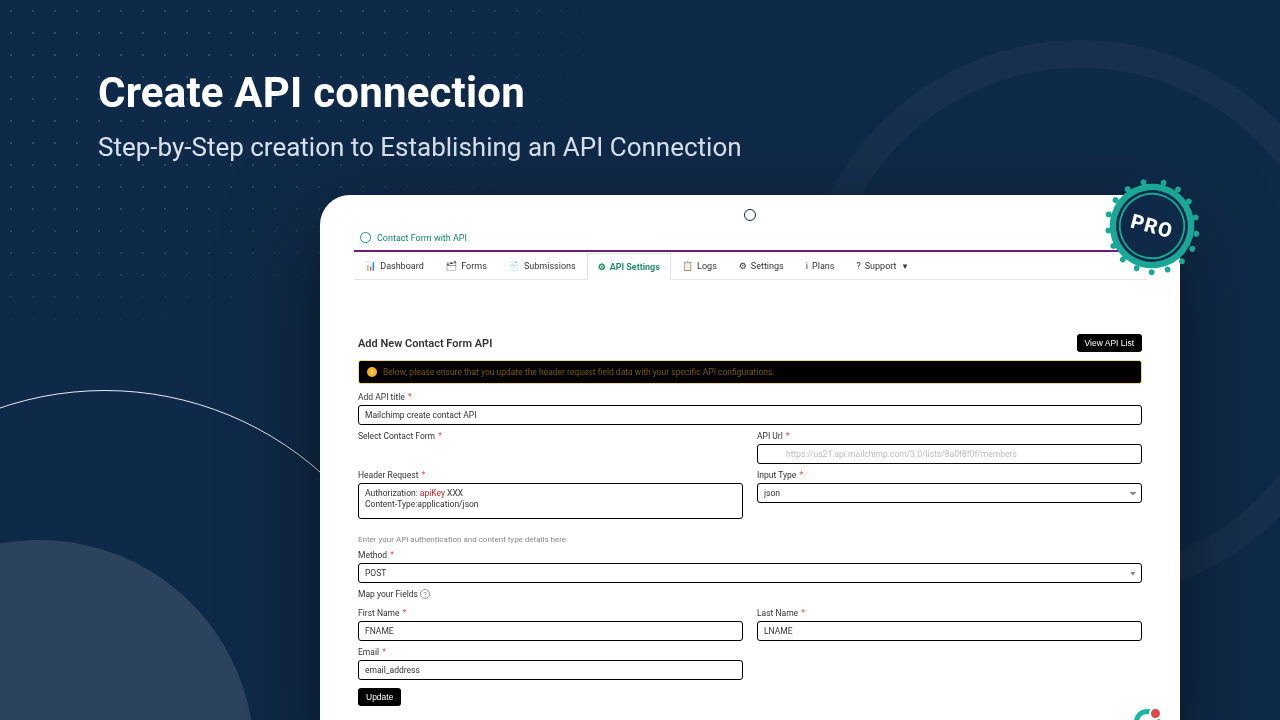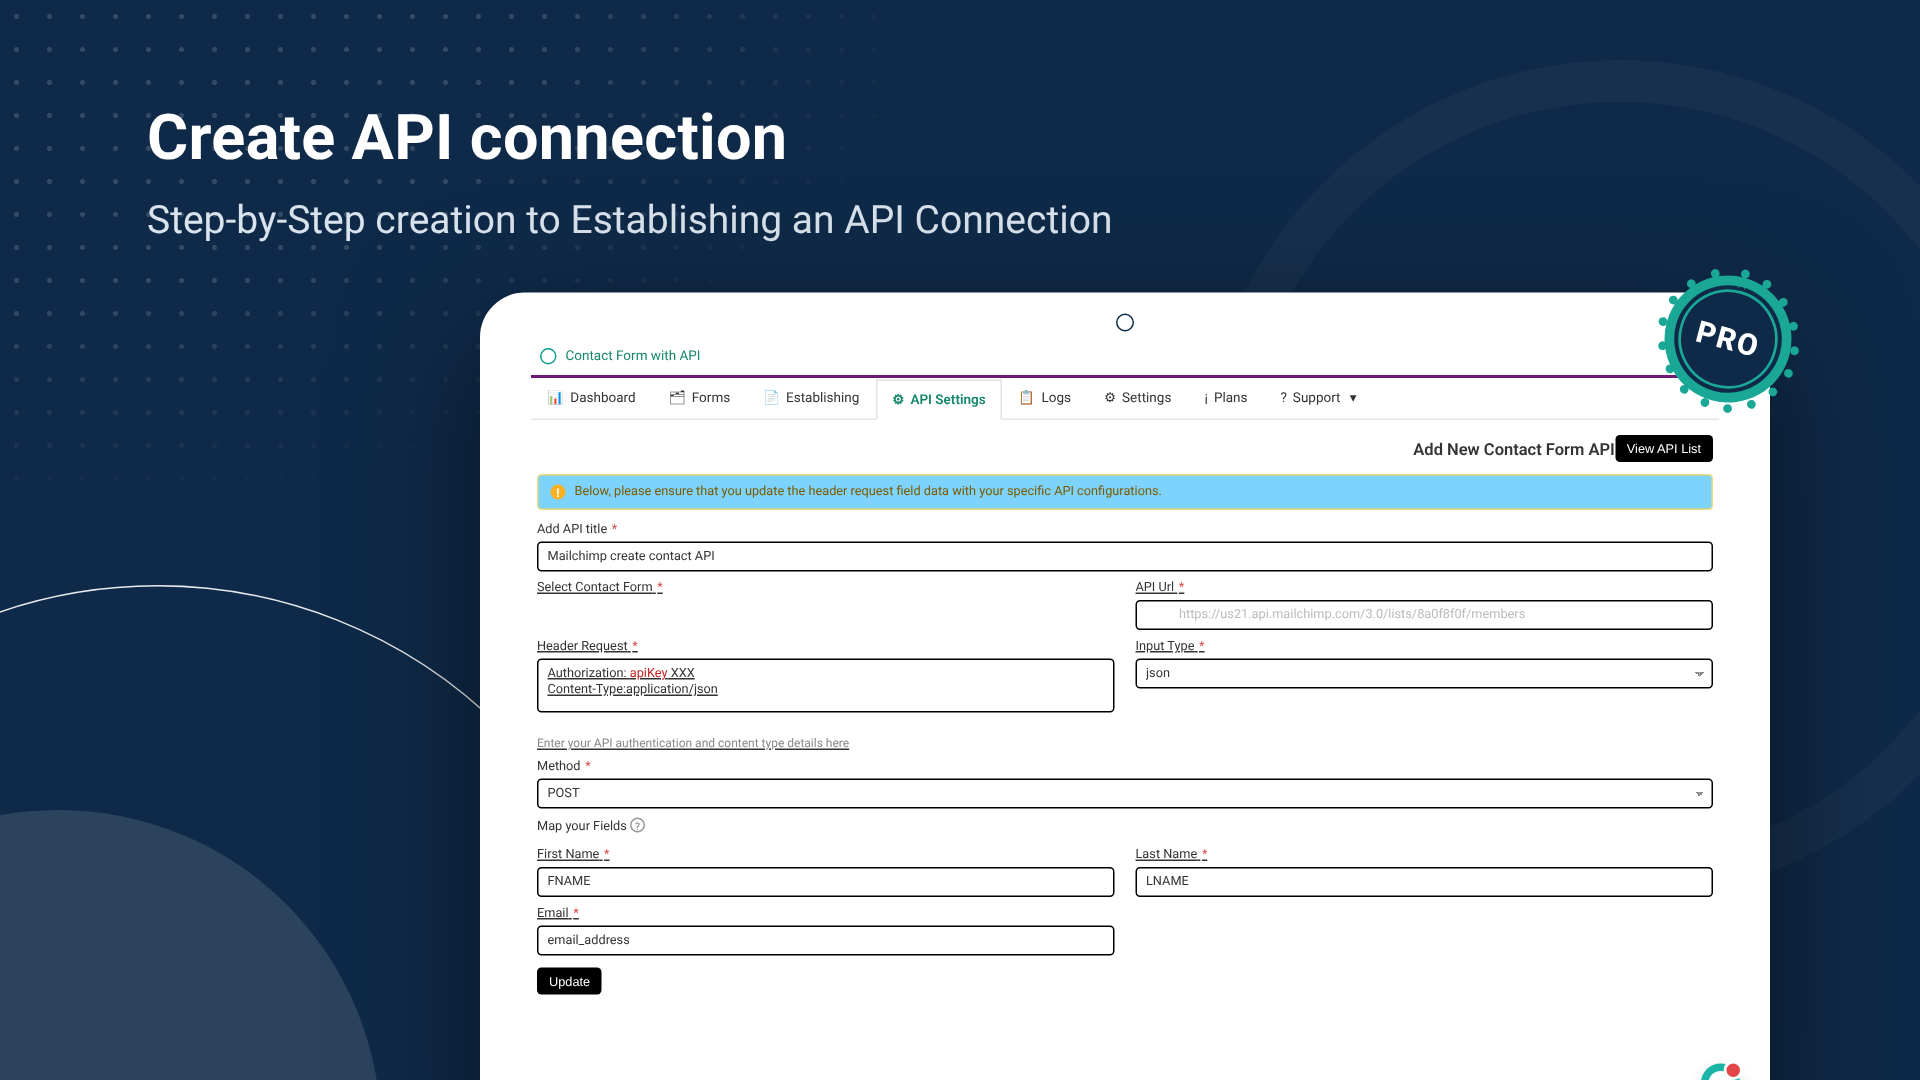--- a/index.html
+++ b/index.html
@@ -87,46 +87,47 @@
   .tab.active{
     color:#14876a; border:1px solid #e2e2e2; border-bottom-color:#fff;
     background:#fff; position:relative; top:1px; font-weight:600;
   }
   .tab .ic{font-size:9px;}
 
   .page{
     padding:10px 4px 0;
   }
   .page-head{
-    display:flex; align-items:center; justify-content:flex-end;
+    display:flex; align-items:center; justify-content:space-between;
     margin-bottom:8px;
+    margin-top:44px;
   }
   .page-head h2{font-size:11px; font-weight:600; color:#333;}
   .btn-green{
     background:#000000; color:#fff; border:none; padding:4px 8px;
     border-radius:3px; font-size:8.5px; cursor:pointer;
   }
   .alert{
-    background:#7dd3fc; border:1px solid #f0d97d; padding:6px 8px;
+    background:#000000; border:1px solid #f0d97d; padding:6px 8px;
     color:#7c5a00; font-size:8.5px; border-radius:3px; margin-bottom:8px;
     display:flex; align-items:center; gap:6px;
   }
   .alert .dot{width:10px;height:10px;border-radius:50%;background:#ffb020;flex-shrink:0; position:relative;}
   .alert .dot::after{content:"!";color:#fff;position:absolute;inset:0;display:flex;align-items:center;justify-content:center;font-size:8px;font-weight:700;}
 
   .field-lbl{font-size:8.5px; color:#333; margin:6px 0 3px; display:block;}
   .req{color:#d9534f; margin-left:1px;}
   .help{font-size:8px;color:#888;margin-top:16px;}
   .input, select, textarea{
     width:100%; border:1px solid #000000; padding:4px 6px; font-size:8.5px;
     border-radius:3px; background:#fff; color:#333; font-family:inherit;
   }
   select{appearance:none; background-image:linear-gradient(45deg,transparent 50%,#888 50%),linear-gradient(-45deg,transparent 50%,#888 50%);
     background-position: right 8px center, right 5px center; background-size:3px 3px; background-repeat:no-repeat; padding-right:18px;}
-  .cols{display:flex; gap:14px;text-decoration:underline;}
+  .cols{display:flex; gap:14px;}
   .col{flex:1;}
   .apikey{color:#c02424;}
   .blurred{color:#bbb; filter:blur(0.5px);padding-left:28px;}
 
   
   .badge{
     position:absolute; right:82px; top:180px; width:92px;height:92px;
     display:flex;align-items:center;justify-content:center;
     transform:rotate(15deg); z-index:30;
   }
@@ -212,21 +213,21 @@
       <div class="tab">
           <span class="ic">📊</span>
           <span>Dashboard</span>
         </div>
       <div class="tab">
           <span class="ic">🗂</span>
           <span>Forms</span>
         </div>
       <div class="tab">
           <span class="ic">📄</span>
-          <span>Establishing</span>
+          <span>Submissions</span>
         </div>
       <div class="tab active">
           <span class="ic">⚙</span>
           <span>API Settings</span>
         </div>
       <div class="tab">
           <span class="ic">📋</span>
           <span>Logs</span>
         </div>
       <div class="tab">

